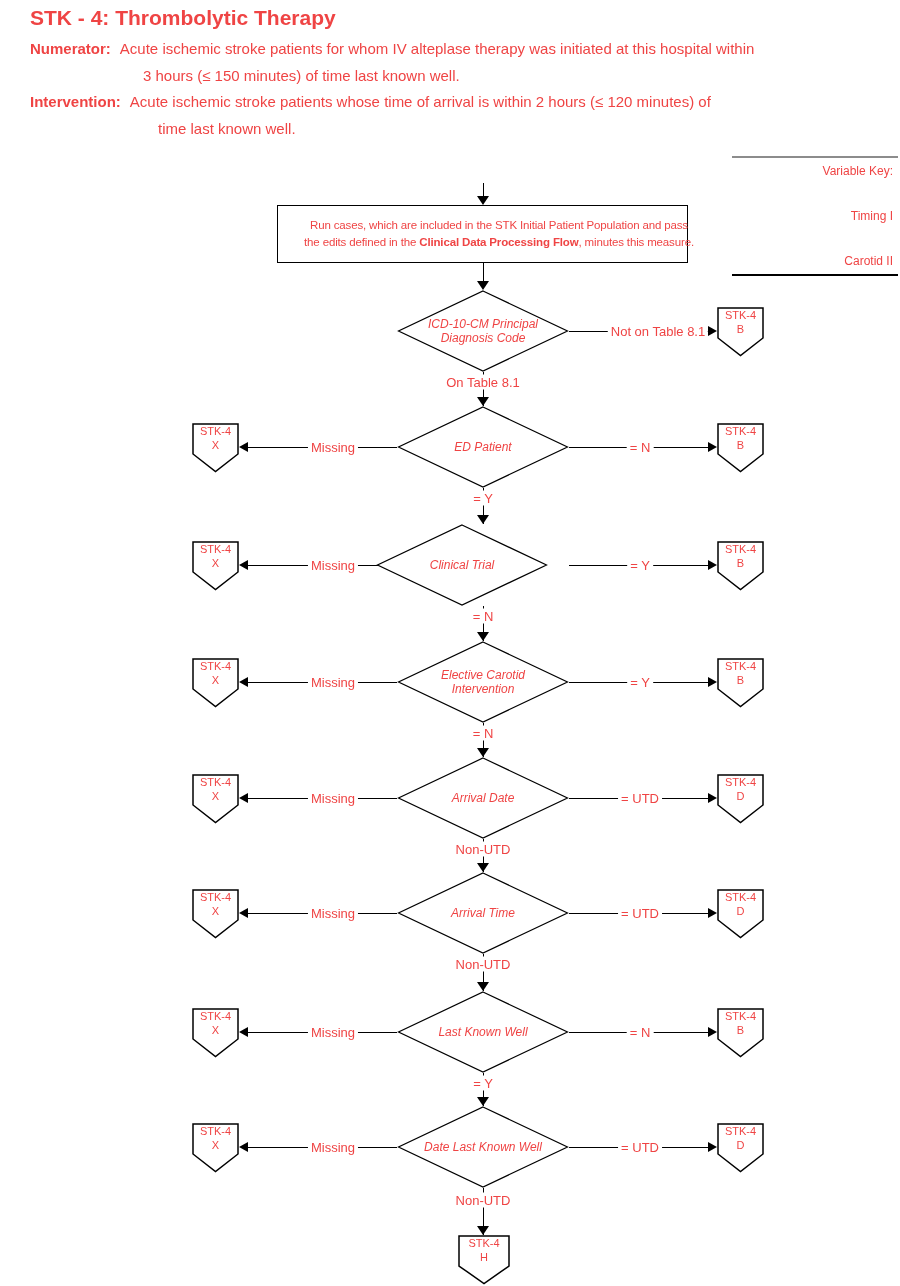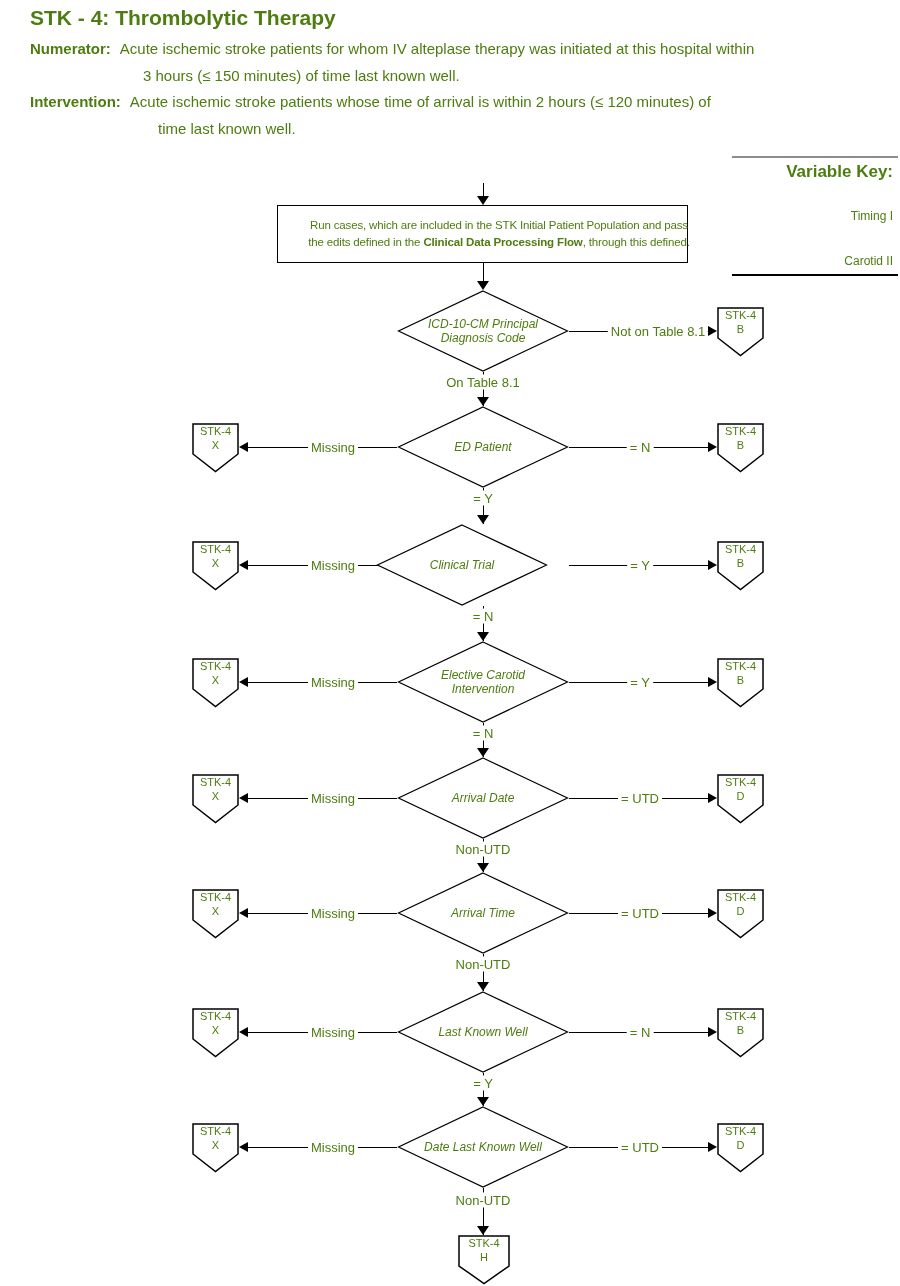--- a/index.html
+++ b/index.html
@@ -1,28 +1,28 @@
 <!DOCTYPE html>
 <html><head>
 <meta charset="utf-8">
 <style>
   html,body{margin:0;padding:0;background:#fff;}
   .page{position:relative;width:900px;height:1286px;background:#fff;overflow:hidden;
-        font-family:"Liberation Sans",sans-serif;color:#4d7c0f;}
+        font-family:"Liberation Sans",sans-serif;color:#ef4444;}
   
   .title{position:absolute;left:30px;top:6px;font-size:21px;font-weight:bold;}
   .hdr{position:absolute;left:30px;top:36px;width:848px;font-size:15px;line-height:26.5px;}
   .hdr b{margin-right:9px;}
   .ind1{margin-left:113px;}
   .ind2{margin-left:128px;}
   
   .vkey{position:absolute;left:732px;top:156px;width:166px;text-align:right;}
   .vkey .rule-top{height:2px;background:#8c8c8c;margin-bottom:5px;}
   .vkey .rule-bot{height:2px;background:#000;margin-top:4px;}
-  .vkey .kt{font-size:17px;font-weight:bold;line-height:17px;padding-right:5px;}
+  .vkey .kt{font-size:12px;font-weight:normal;line-height:17px;padding-right:5px;}
   .vkey .ki{font-size:12px;line-height:17px;padding-right:5px;margin-top:28px;}
   
   .start{position:absolute;left:420px;top:143px;width:127px;height:40px;border:1.5px solid #000;
          border-radius:20px;box-sizing:border-box;display:flex;align-items:center;justify-content:center;
          font-size:13px;}
   .pbox{position:absolute;left:277px;top:205px;width:411px;height:58px;border:1.6px solid #000;
         box-sizing:border-box;display:flex;flex-direction:column;align-items:center;justify-content:center;
         font-size:11.5px;letter-spacing:-0.15px;line-height:17px;}
   .pbox .row{white-space:nowrap;margin-left:33px;}
   .diamond{position:absolute;width:172px;height:82px;}
@@ -65,21 +65,21 @@
     <div class="ki">Timing I</div>
     <div class="ki">Carotid II</div>
     <div class="rule-bot"></div>
   </div>
 
   <div class="vl" style="left:483px;top:183px;height:14px"></div>
   <div class="ard" style="left:477px;top:196px"></div>
 
   <div class="pbox">
     <div class="row">Run cases, which are included in the STK Initial Patient Population and pass</div>
-    <div class="row"><span>the edits defined in the </span><b>Clinical Data Processing Flow</b><span>, through this defined.</span></div>
+    <div class="row"><span>the edits defined in the </span><b>Clinical Data Processing Flow</b><span>, minutes this measure.</span></div>
   </div>
   <div class="vl" style="left:483px;top:263px;height:18px"></div>
   <div class="ard" style="left:477px;top:281px"></div>
 
   <div class="diamond" style="left:397px;top:290px">
     <svg width="172" height="82" viewBox="0 0 172 82">
         <polygon points="86,1 170.5,41 86,81 1.5,41" fill="#fff" stroke="#000" stroke-width="1.2"></polygon>
       </svg>
     <div class="dtext">
         <span>ICD-10-CM Principal</span>

